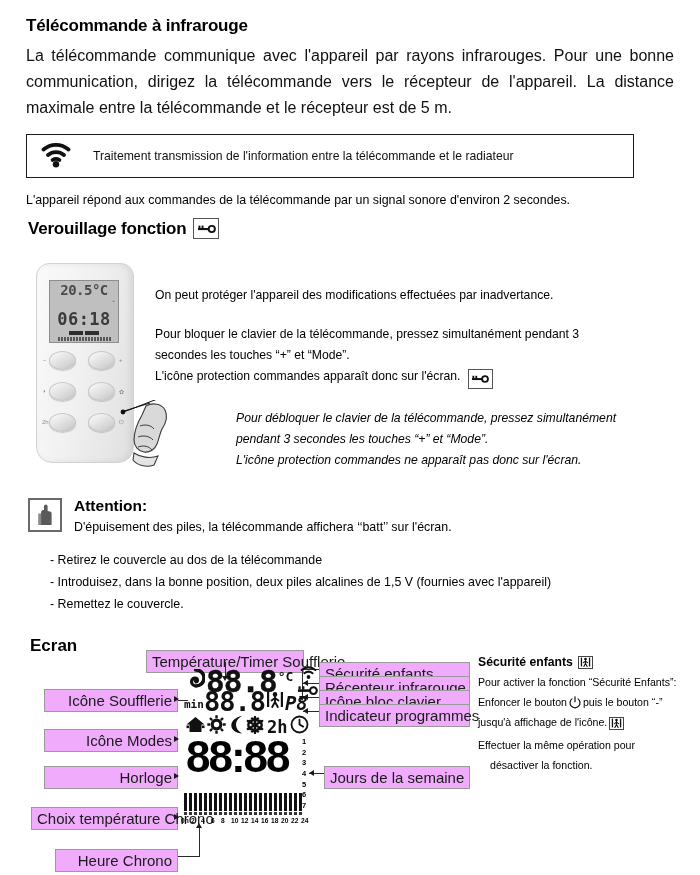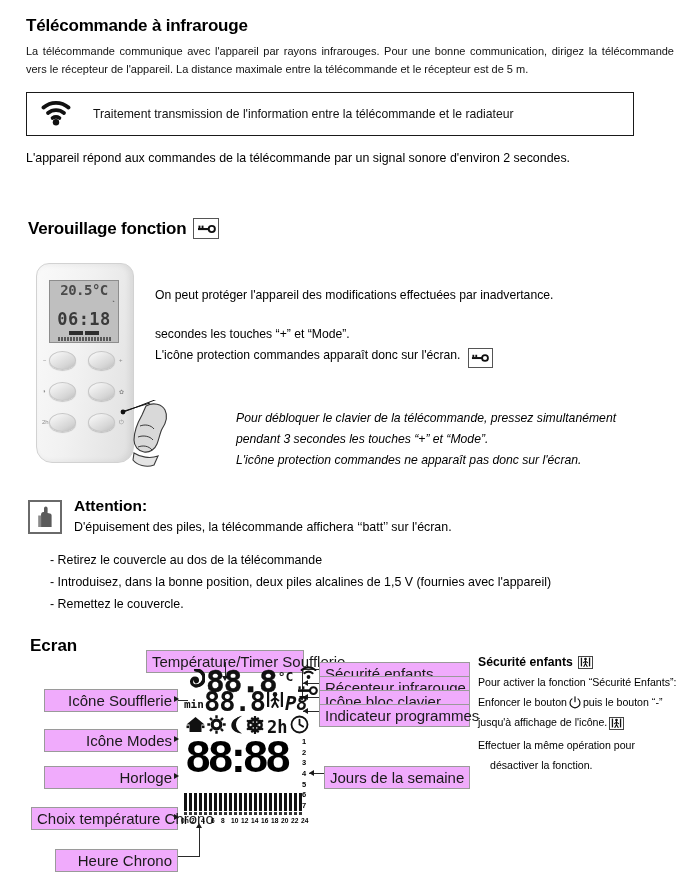--- a/index.html
+++ b/index.html
@@ -15,21 +15,21 @@
   .page { position: relative; width: 700px; height: 711px; padding: 0; }
 
   h1.sect-title {
     font-size: 17px;
     font-weight: bold;
     letter-spacing: -0.2px;
     margin: 0;
   }
 
   .para {
-    font-size: 11px;
+    font-size: 16px;
     line-height: 1.62;
     text-align: justify;
     color: #111;
   }
 
   
   #sec-ir { position: absolute; left: 26px; top: 16px; width: 648px; }
   #sec-ir .para { margin-top: 7px; }
 
   .ir-box {
@@ -107,21 +107,21 @@
   #lock-text .blk2 { margin-top: 18px; }
 
   #unlock-text { position: absolute; left: 236px; top: 408px; width: 440px; font-style: italic; }
   #unlock-text .l { font-size: 12.2px; line-height: 1.72; text-align: justify;}
 
   
   #hand { position: absolute; left: 120px; top: 400px; width: 90px; height: 80px; }
 
   
   #sec-att { position: absolute; left: 28px; top: 497px; width: 650px; }
-  .att-head { display: flex; align-items: flex-end; gap: 12px; }
+  .att-head { display: flex; align-items: center; gap: 12px; }
   .att-icon {
     width: 34px; height: 34px; border: 2px solid #6a6a6a; background: #fff;
     display:flex; align-items:center; justify-content:center; flex: none;
   }
   .att-title { font-size: 15.5px; font-weight: bold; line-height: 1; margin-top:1px;}
   .att-sub { font-size: 12.4px; margin-top: 6px; }
   .att-list { margin-top: 15px; margin-left: 22px; font-size: 12.4px; line-height: 1.78; }
 
   
   #sec-ecran { position: absolute; left: 0; top: 630px; width: 700px; height: 245px; }
@@ -278,20 +278,21 @@
     <path d="M20 26 c5 -2 11 -1 14 3" stroke="#3a3a3a" stroke-width="1" fill="none"></path>
     <path d="M18 37 c5 -2 12 -1 15 3" stroke="#3a3a3a" stroke-width="1" fill="none"></path>
     <path d="M18 47 c5 -2 11 -1 14 3" stroke="#3a3a3a" stroke-width="1" fill="none"></path>
     <path d="M14 53 c6 4 16 6 24 3 l-4 9 c-8 3 -17 0 -21 -5 z" fill="#e4e4e4" stroke="#3a3a3a" stroke-width="1.1"></path>
     <circle cx="3" cy="12" r="2.4" fill="#111"></circle>
   </svg>
 
   <div id="lock-text">
     <div class="l">On peut protéger l'appareil des modifications effectuées par inadvertance.</div>
     <div class="blk2">
+      <div class="l">Pour bloquer le clavier de la télécommande, pressez simultanément pendant 3</div>
       <div class="l">secondes les touches “+” et “Mode”.</div>
       <div class="l">
         <span>L'icône protection commandes apparaît donc sur l'écran.</span>
         <span class="icon-box key-inline">
           <svg width="18" height="10" viewBox="0 0 19 10">
             <rect x="1" y="4" width="11" height="2.1" fill="#111"></rect>
             <rect x="1.5" y="1.6" width="1.9" height="2.6" fill="#111"></rect>
             <rect x="4.6" y="1.6" width="1.9" height="2.6" fill="#111"></rect>
             <circle cx="14.8" cy="5" r="3.1" fill="none" stroke="#111" stroke-width="1.9"></circle>
           </svg>

